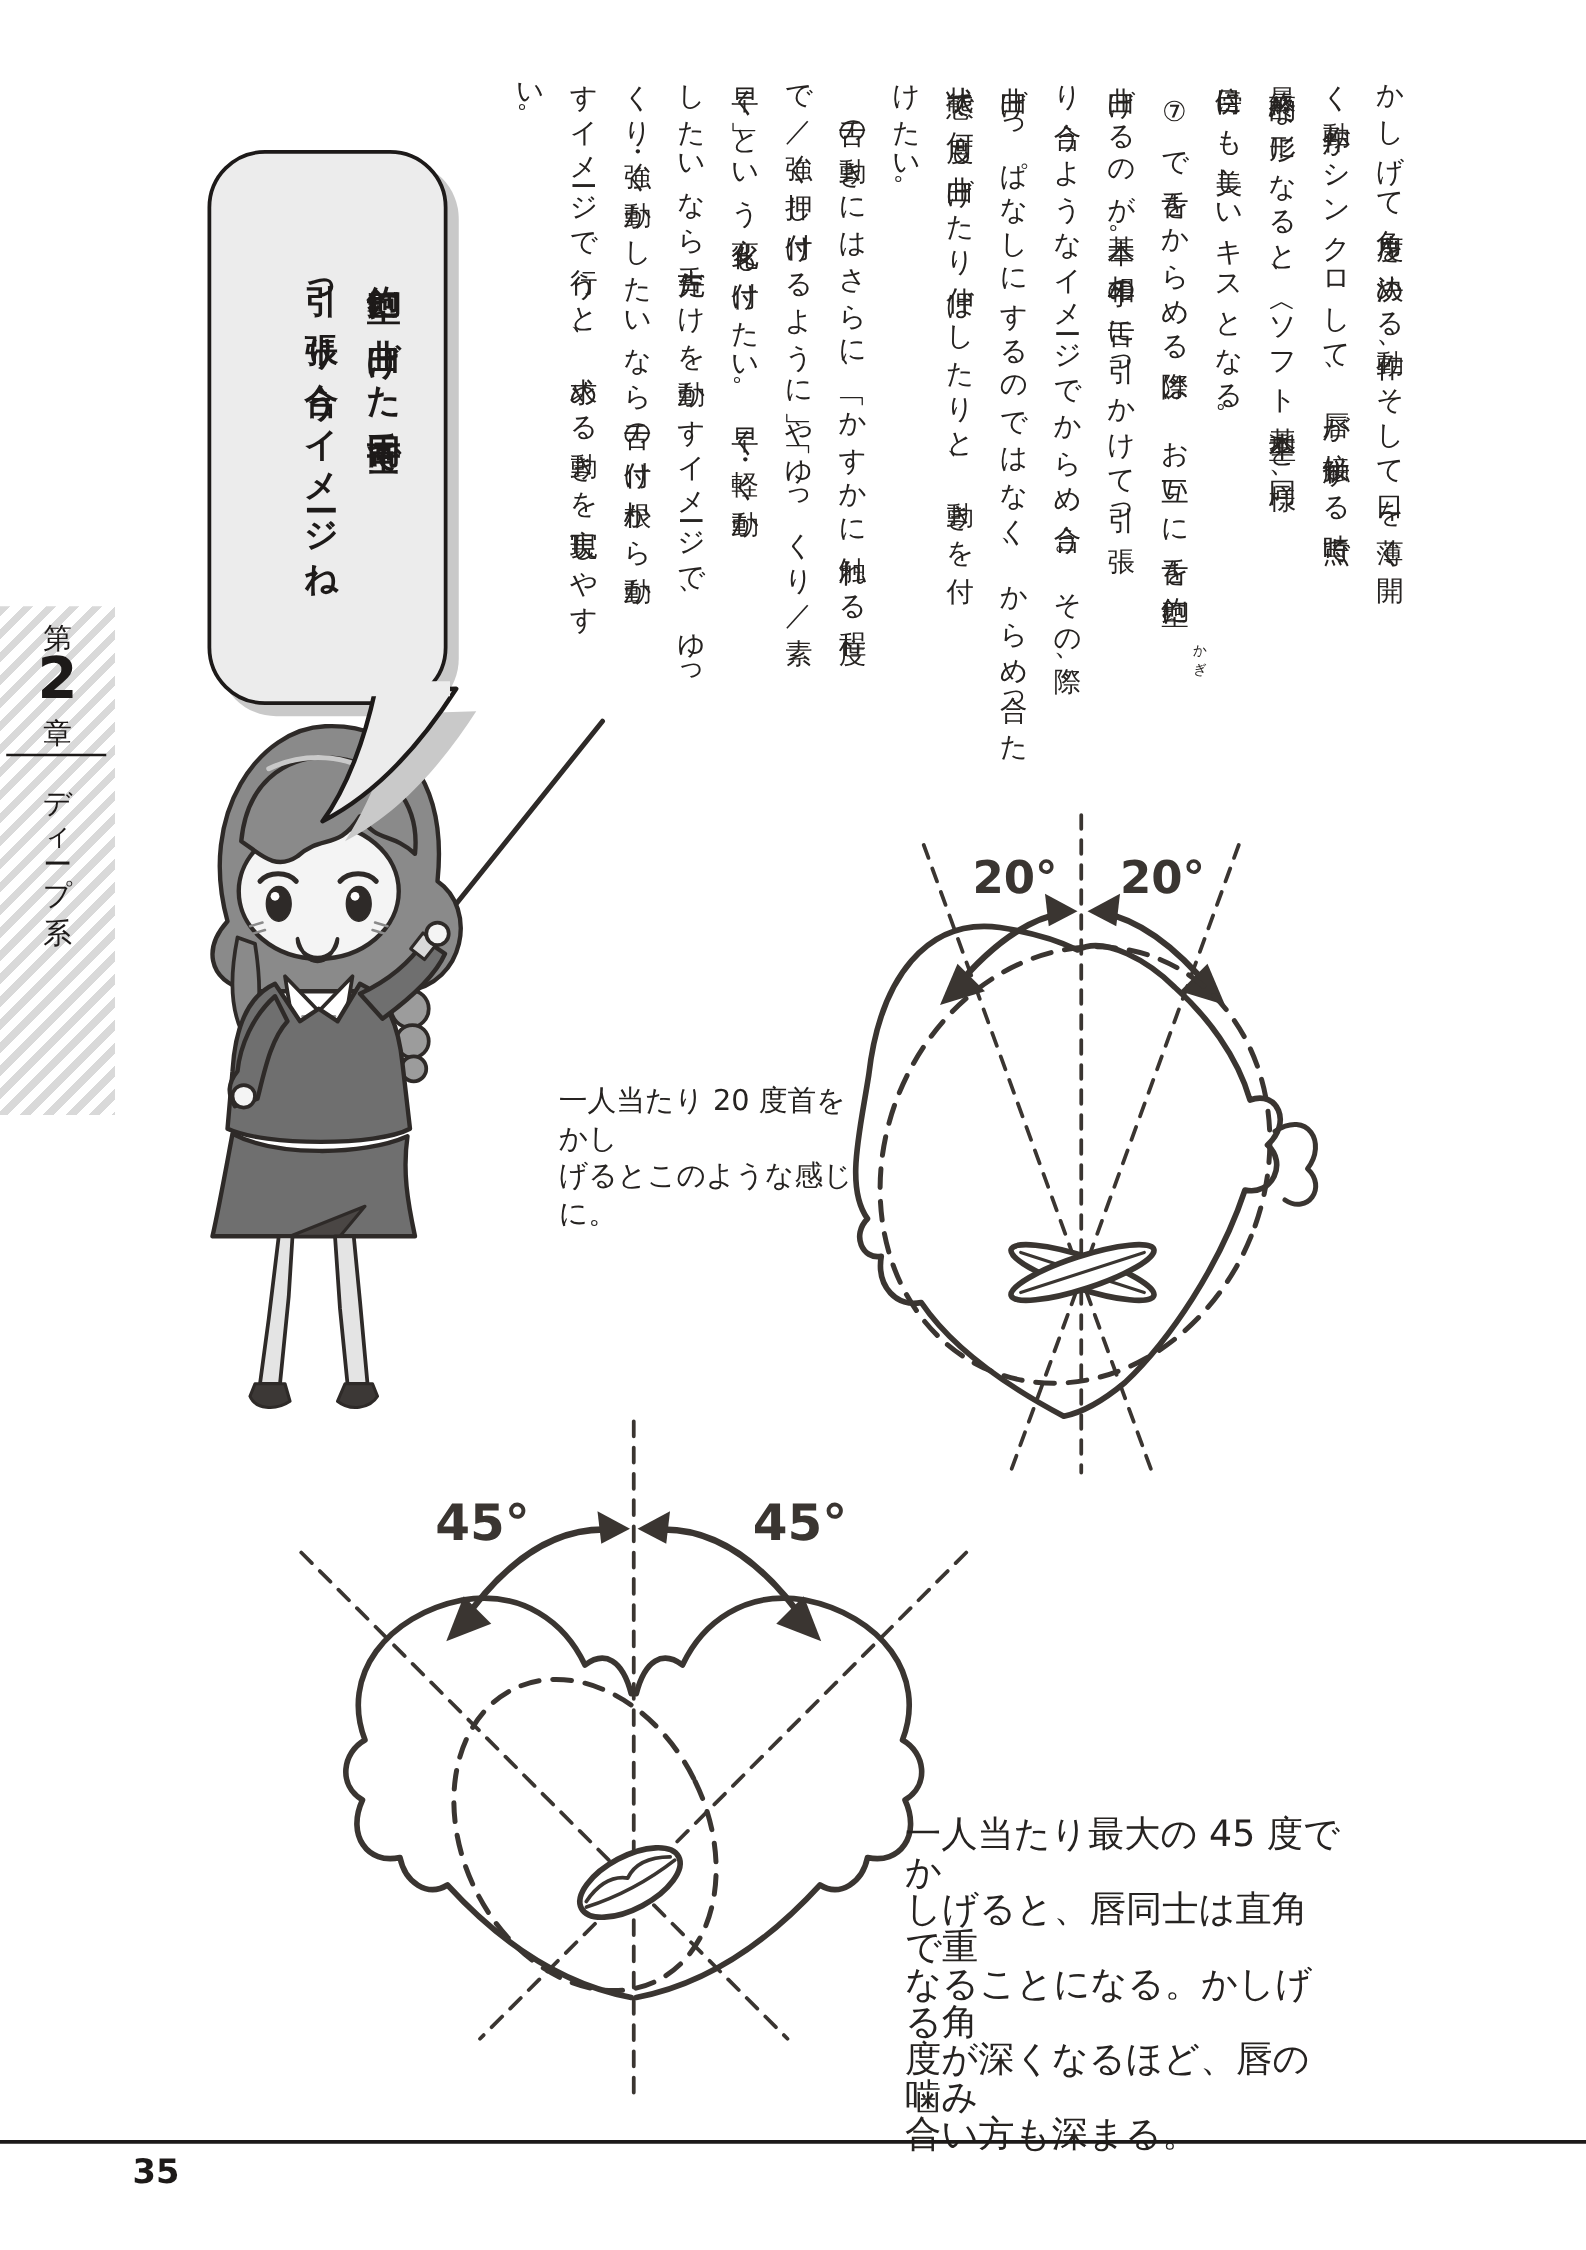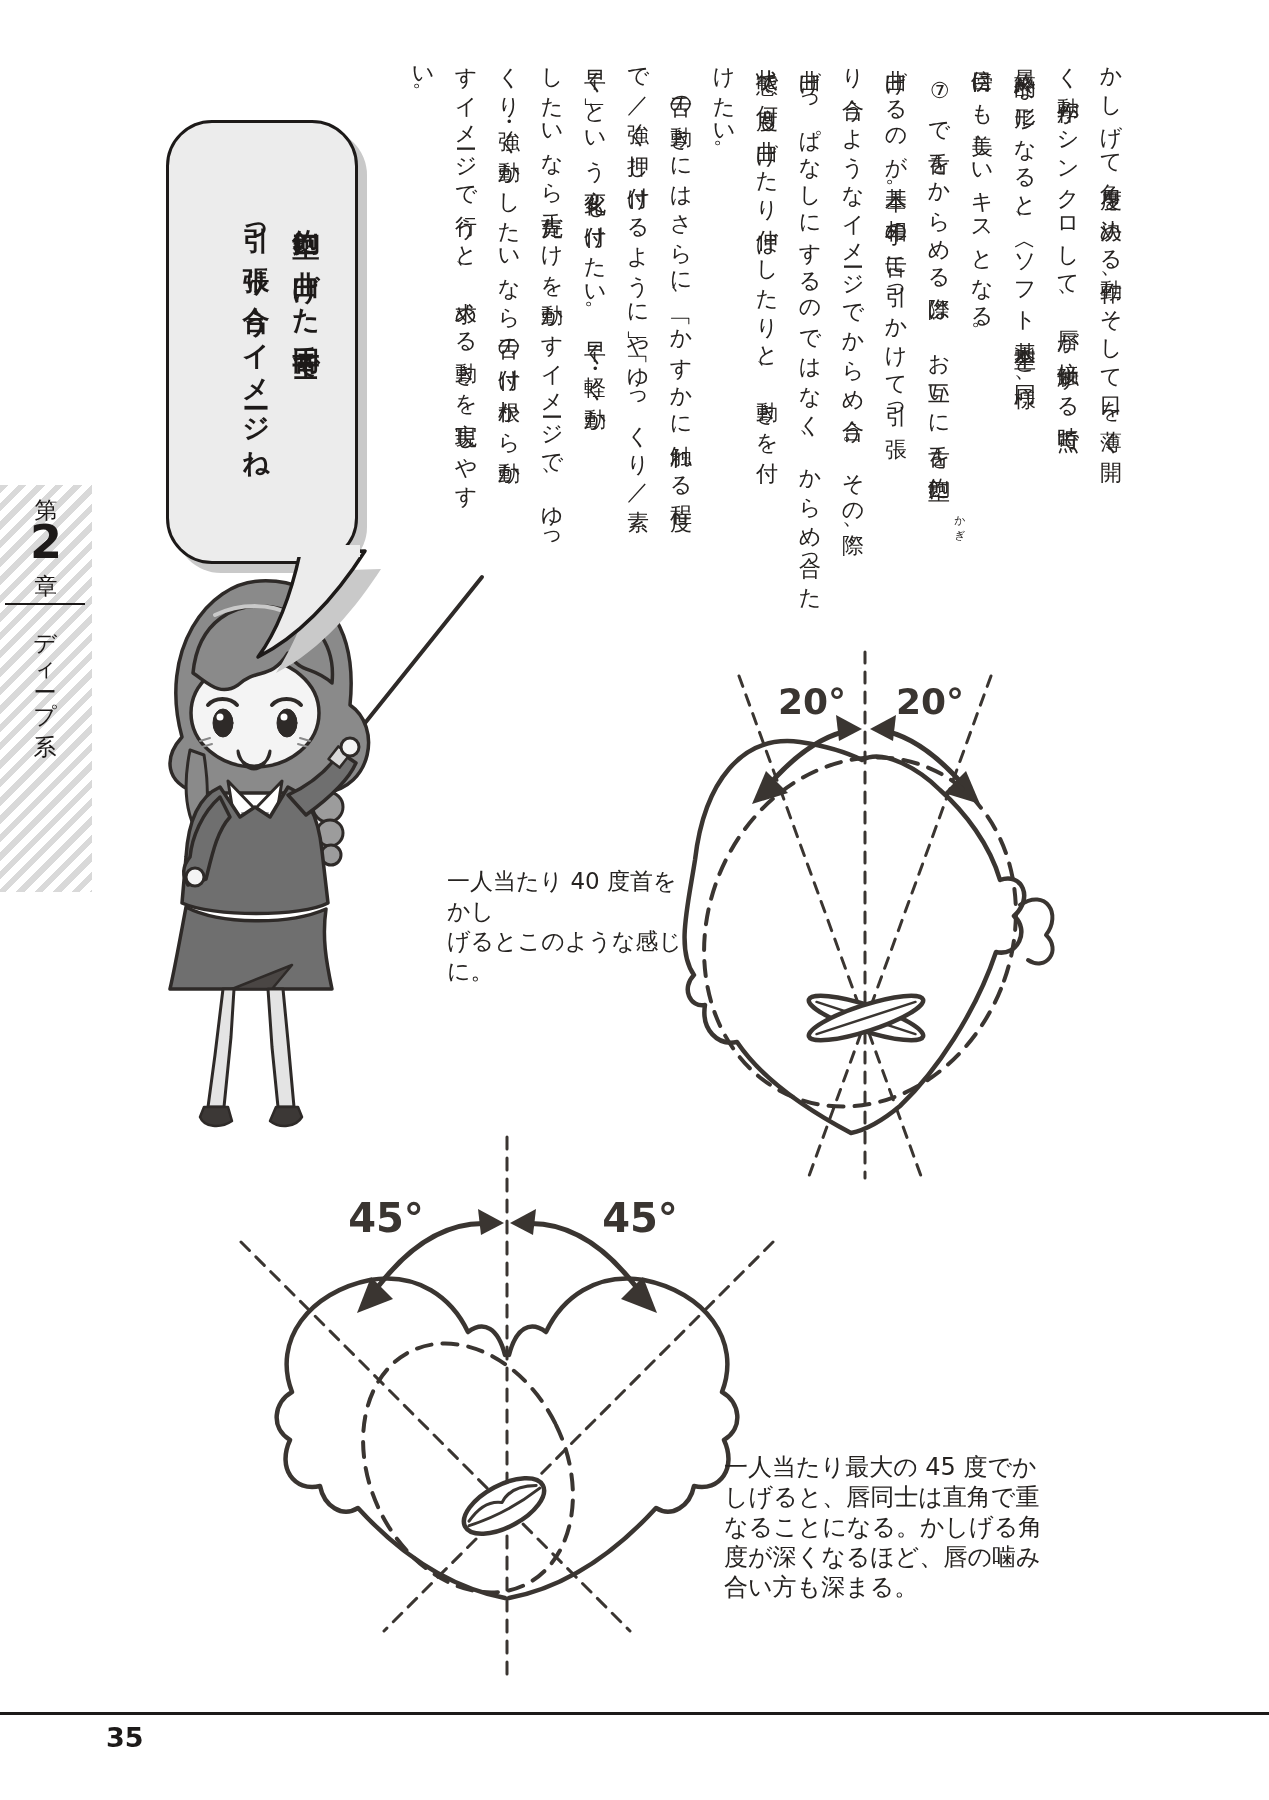--- a/index.html
+++ b/index.html
@@ -22,21 +22,21 @@
   #chapter-tab .t{position:absolute;left:0;width:100%;text-align:center;color:#1d1a19;}
   #tab-dai{top:10px;font-size:23px;}
   #tab-num{top:30px;font-size:46px;font-weight:bold;}
   #tab-shou{top:86px;font-size:23px;}
   #tab-rule{position:absolute;left:5px;top:118px;width:80px;height:0;border-top:2.5px solid #1d1a19;}
   #tab-category{position:absolute;left:50%;transform:translateX(-50%);top:132px;font-size:23px;
                 letter-spacing:5px;color:#1d1a19;}
   
   .caption{position:absolute;white-space:pre-line;color:#262321;}
   #caption-20{left:447px;top:866px;width:250px;font-size:23px;line-height:30px;}
-  #caption-45{left:724px;top:1452px;width:350px;font-size:24px;line-height:30px;}
+  #caption-45{left:724px;top:1452px;width:350px;font-size:29px;line-height:30px;}
   
   #footer-rule{position:absolute;left:0;top:1712px;width:1269px;height:0;border-top:3px solid #1d1a19;}
   #page-number{position:absolute;left:96px;top:1722px;font-size:27px;font-weight:bold;color:#1d1a19;margin-left:10px;}
   svg{position:absolute;overflow:visible;}
   svg text{font-family:"DejaVu Sans","Liberation Sans",sans-serif;}
 </style>
 </head>
 <body>
 
 <div id="page">
@@ -171,21 +171,21 @@
         <g transform="translate(866,1018) rotate(-18)">
           <ellipse rx="60" ry="13" fill="#ffffff" stroke-width="4.5"></ellipse>
           <line x1="-52" y1="0" x2="52" y2="0" stroke-width="2.5"></line>
         </g>
       </g>
     </g>
     <text x="812" y="714" text-anchor="middle" font-size="36" font-weight="bold" fill="#3a3531">20°</text>
     <text x="930" y="714" text-anchor="middle" font-size="36" font-weight="bold" fill="#3a3531">20°</text>
   </svg>
 
-  <div id="caption-20" class="caption">一人当たり 40 度首をかし
+  <div id="caption-20" class="caption">一人当たり 20 度首をかし
 げるとこのような感じに。</div>
 
   <svg style="left:180px;top:1100px;" width="700" height="620" viewBox="180 1100 700 620">
     <g stroke="#3a3531" fill="none" stroke-linecap="round" stroke-linejoin="round">
 
       <line x1="507" y1="1137" x2="507" y2="1675" stroke-width="3" stroke-dasharray="12 9"></line>
       <line x1="241" y1="1242" x2="630" y2="1631" stroke-width="3" stroke-dasharray="12 9"></line>
       <line x1="773" y1="1242" x2="384" y2="1631" stroke-width="3" stroke-dasharray="12 9"></line>
 
       <path d="M367,1302 Q424,1218 492,1224" stroke-width="5"></path>

